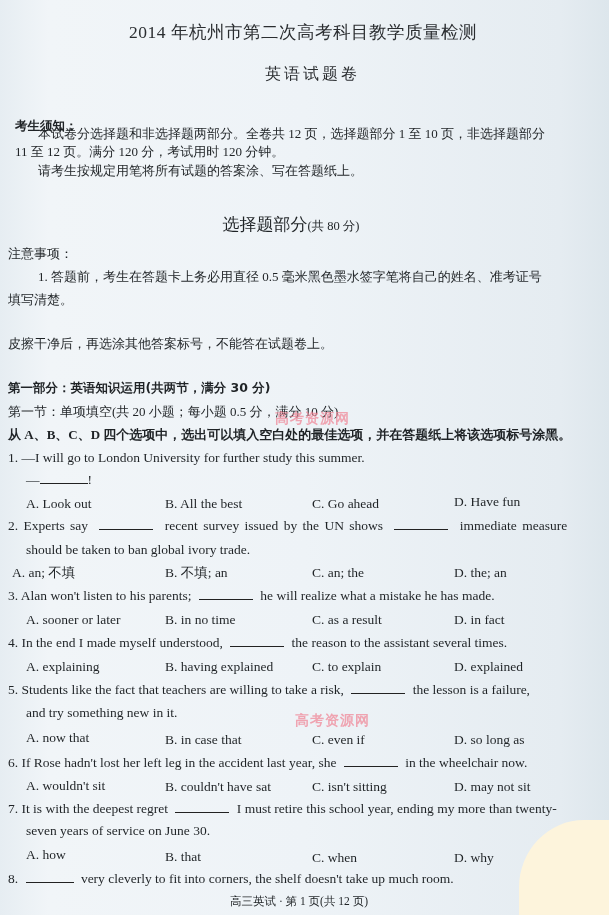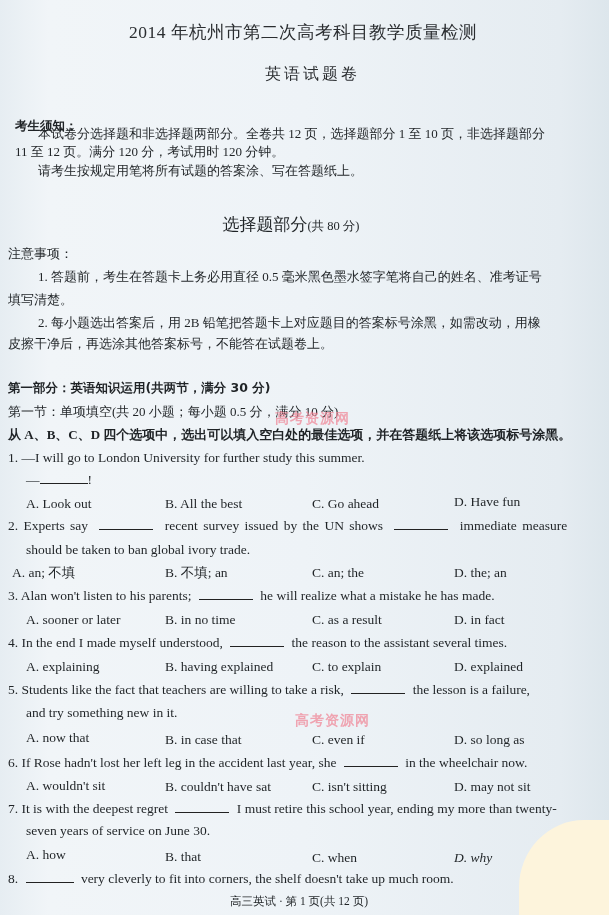--- a/index.html
+++ b/index.html
@@ -36,21 +36,20 @@
   <div class="line cn" style="left:15px; top:144px;">11 至 12 页。满分 120 分，考试用时 120 分钟。</div>
   <div class="line cn" style="left:38px; top:163px;">请考生按规定用笔将所有试题的答案涂、写在答题纸上。</div>
 
   <div class="line section-title">
     <span>选择题部分</span><span class="sub">(共 80 分)</span>
   </div>
 
   <div class="line cn" style="left:8px; top:246px;">注意事项：</div>
   <div class="line cn" style="left:38px; top:269px;">1. 答题前，考生在答题卡上务必用直径 0.5 毫米黑色墨水签字笔将自己的姓名、准考证号</div>
   <div class="line cn" style="left:8px; top:292px;">填写清楚。</div>
-  <div class="line cn" style="left:38px; top:315px;">2. 每小题选出答案后，用 2B 铅笔把答题卡上对应题目的答案标号涂黑，如需改动，用橡</div>
   <div class="line cn" style="left:8px; top:336px;">皮擦干净后，再选涂其他答案标号，不能答在试题卷上。</div>
 
   <div class="line bold" style="left:8px; top:380px;">第一部分：英语知识运用(共两节，满分 30 分)</div>
   <div class="line cn" style="left:8px; top:404px;">第一节：单项填空(共 20 小题；每小题 0.5 分，满分 10 分)</div>
   <div class="line cn" style="left:8px; top:427px;font-weight:bold;">从 A、B、C、D 四个选项中，选出可以填入空白处的最佳选项，并在答题纸上将该选项标号涂黑。</div>
 
   <div class="watermark" style="left:275px; top:410px;">高考资源网</div>
 
   <div class="line" style="left:8px; top:450px;">
     <span>1.</span>
@@ -127,21 +126,21 @@
   <div class="line" style="left:8px; top:801px;">
     <span>7.</span>
     <span>It is with the deepest regret</span>
     <span class="blank" style="width:54px; margin:0 4px;"></span>
     <span>I must retire this school year, ending my more than twenty-</span>
   </div>
   <div class="line" style="left:26px; top:823px;">seven years of service on June 30.</div>
   <div class="opt" style="left:26px; top:847px;">A. how</div>
   <div class="opt" style="left:165px; top:849px;">B. that</div>
   <div class="opt" style="left:312px; top:850px;">C. when</div>
-  <div class="opt" style="left:454px; top:850px;font-style:italic;">D. why</div>
+  <div class="opt" style="left:454px; top:850px;">D. why</div>
 
   <div class="line" style="left:8px; top:871px;">
     <span>8.</span>
     <span class="blank" style="width:48px; margin:0 4px;"></span>
     <span>very cleverly to fit into corners, the shelf doesn't take up much room.</span>
   </div>
 
   <div class="line footer">高三英试 · 第 1 页(共 12 页)</div>
 
   <div class="corner"></div>

